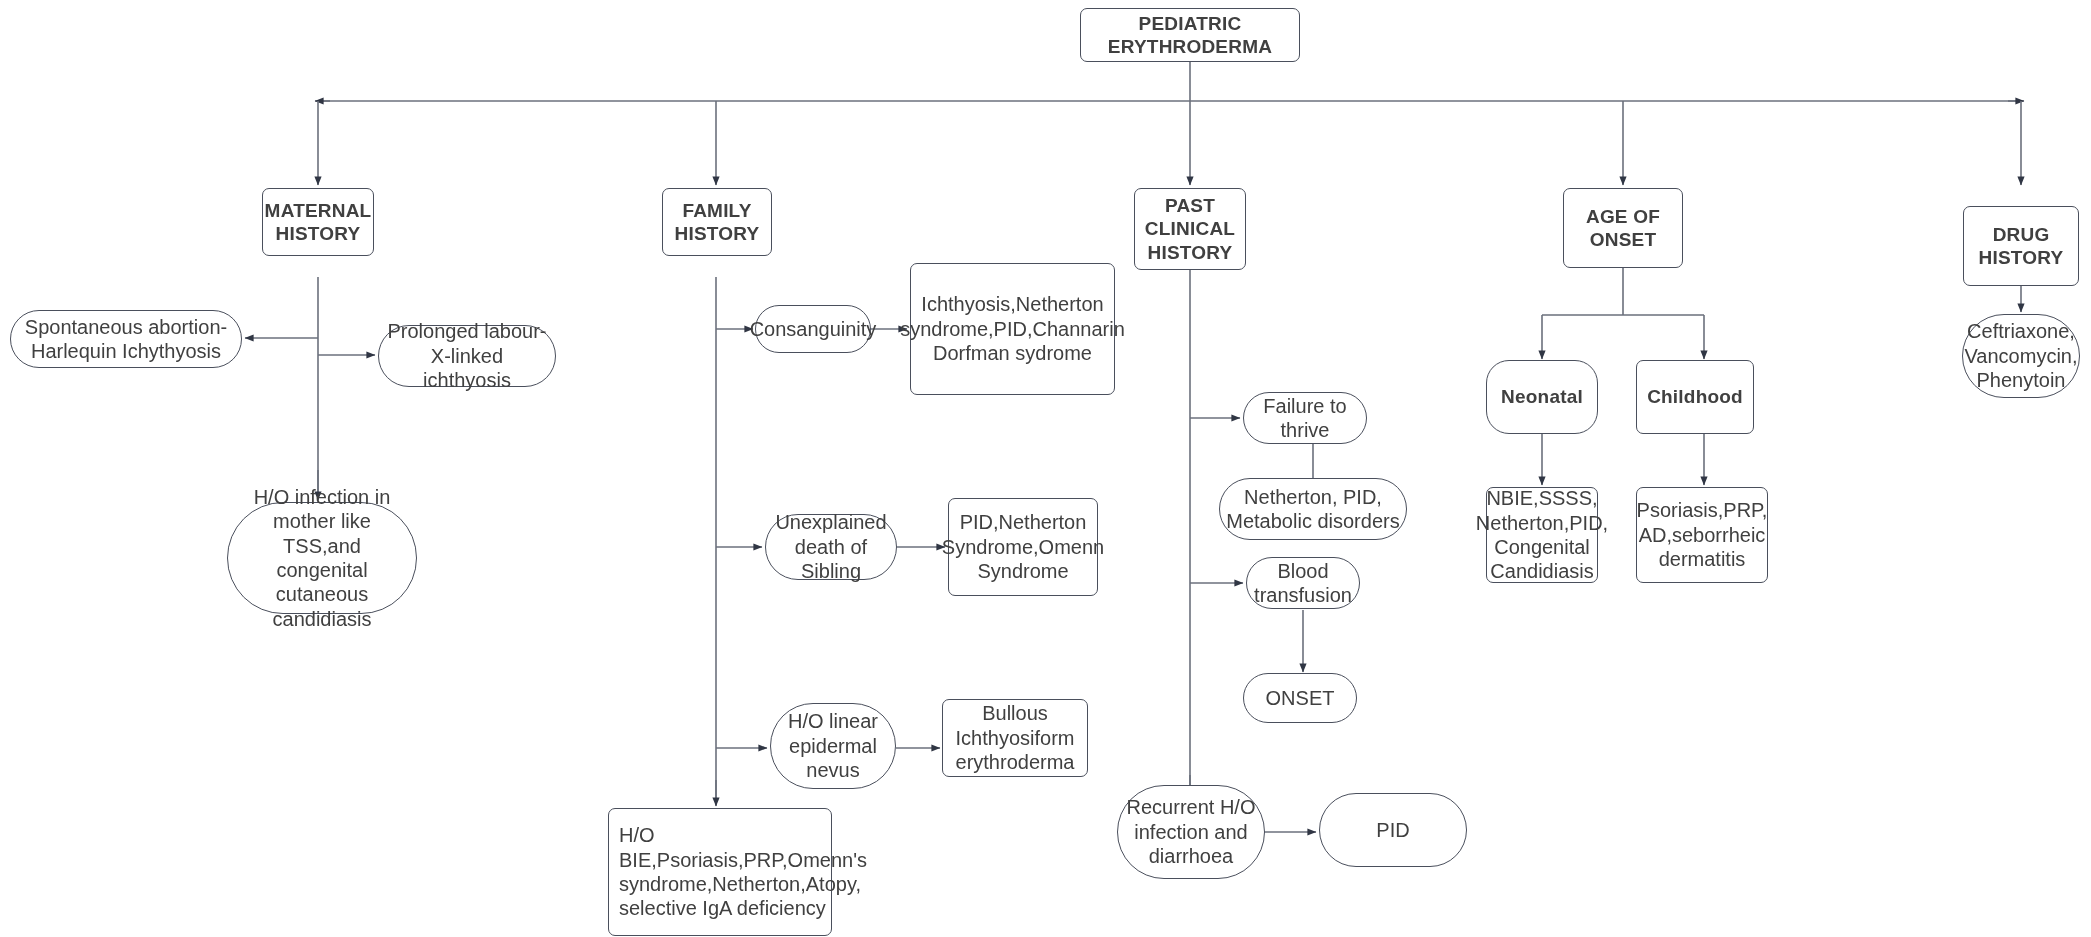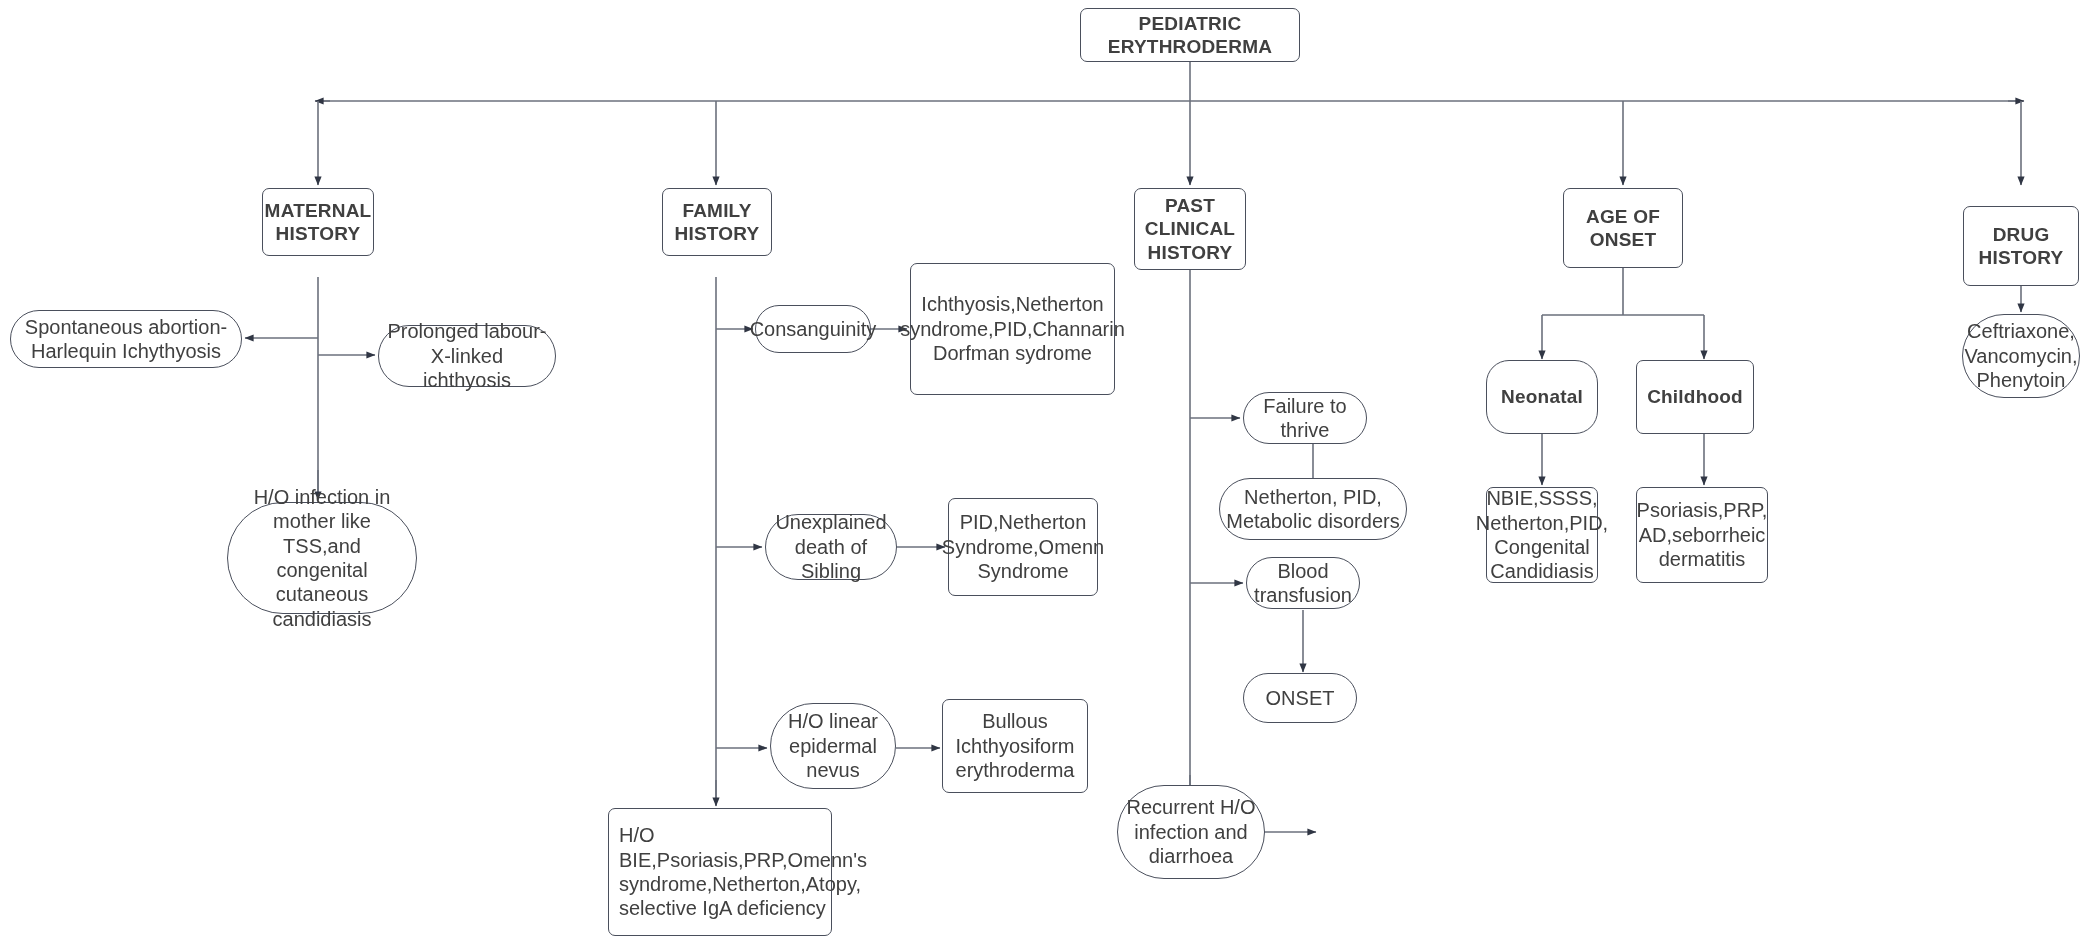--- a/index.html
+++ b/index.html
@@ -159,21 +159,21 @@
 death of Sibling</div>
 
   <div class="node rect leaf" style="left:948px; top:498px; width:150px; height:98px;">PID,Netherton
 Syndrome,Omenn
 Syndrome</div>
 
   <div class="node rounded leaf" style="left:770px; top:703px; width:126px; height:86px;">H/O linear
 epidermal
 nevus</div>
 
-  <div class="node rect leaf" style="left:942px; top:699px; width:146px; height:94px;">Bullous
+  <div class="node rect leaf" style="left:942px; top:699px; width:146px; height:78px;">Bullous
 Ichthyosiform
 erythroderma</div>
 
   <div class="node rect leaf leaf-left" style="left:608px; top:808px; width:224px; height:128px;">H/O
 BIE,Psoriasis,PRP,Omenn's
 syndrome,Netherton,Atopy,
 selective IgA deficiency</div>
 
   <div class="node rounded leaf" style="left:1243px; top:392px; width:124px; height:52px;">Failure to
 thrive</div>
@@ -183,20 +183,21 @@
 
   <div class="node rounded leaf" style="left:1246px; top:557px; width:114px; height:52px;">Blood
 transfusion</div>
 
   <div class="node rounded leaf" style="left:1243px; top:673px; width:114px; height:50px;">ONSET</div>
 
   <div class="node rounded leaf" style="left:1117px; top:785px; width:148px; height:94px;">Recurrent H/O
 infection and
 diarrhoea</div>
 
+  <div class="node rounded leaf" style="left:1319px; top:793px; width:148px; height:74px;">PID</div>
 
   <div class="node rect hdr" style="left:1486px; top:360px; width:112px; height:74px;border-radius:23px;">Neonatal</div>
 
   <div class="node rect hdr" style="left:1636px; top:360px; width:118px; height:74px;">Childhood</div>
 
   <div class="node rect leaf" style="left:1486px; top:487px; width:112px; height:96px;">NBIE,SSSS,
 Netherton,PID,
 Congenital
 Candidiasis</div>
 

